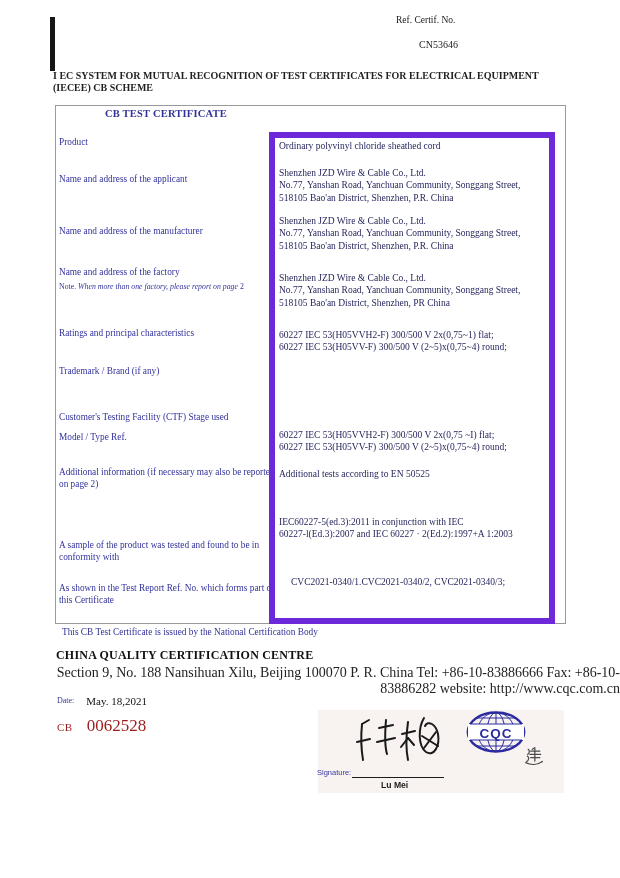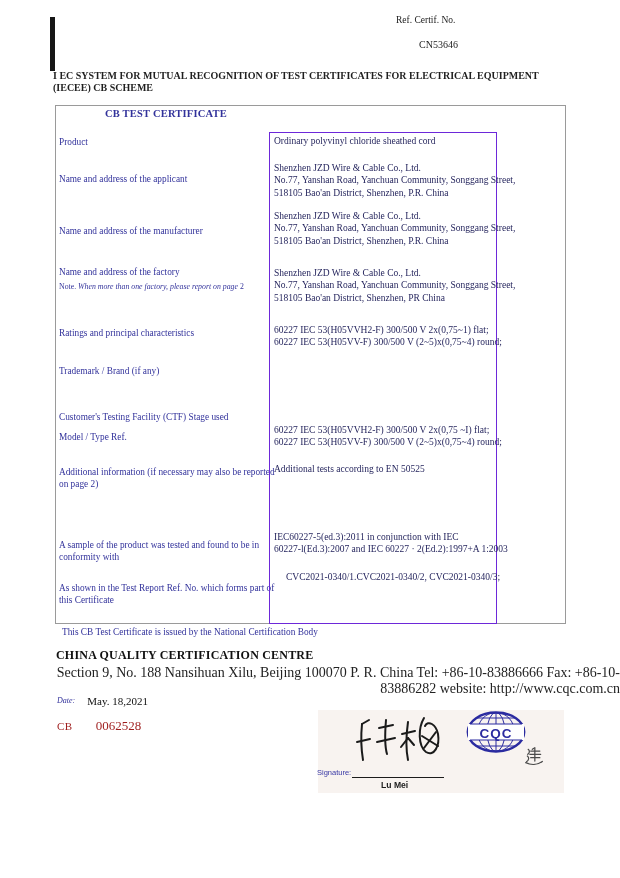--- a/index.html
+++ b/index.html
@@ -32,55 +32,55 @@
   
   .cert-box {
     position:absolute; left:55px; top:105px; width:511px; height:519px;
     border:1px solid #9a9a9a;
   }
   .cert-title {
     position:absolute; left:3px; top:2px;
     font-size:10.5px; font-weight:bold; color:#32329b; letter-spacing:.2px;margin-left:46px;
   }
   .value-box {
-    position:absolute; left:213px; top:26px; width:228px; height:492px;
-    border:1px solid #6d28d9;
+    position:absolute; left:213px; top:26px; width:286px; height:492px;
+    border:6px solid #6d28d9;
   }
 
   .field-label {
     position:absolute; left:3px; width:218px;
     font-size:9.3px; line-height:11.5px; color:#32329b;
   }
   .field-note { font-size:7.8px; color:#32329b; margin-top:2px; }
   .field-note .it { font-style:italic; }
 
   .fl0{top:31px} .fl1{top:68px} .fl2{top:120px} .fl3{top:161px}
   .fl4{top:222px} .fl5{top:260px} .fl6{top:306px} .fl7{top:326px}
   .fl8{top:361px} .fl9{top:434px} .fl10{top:477px}
 
   .value {
     position:absolute; left:4px; width:278px;
     font-size:9.5px; line-height:12.4px; color:#26265e;
   }
   .vl0{top:2px} .vl1{top:29px} .vl2{top:77px} .vl3{top:134px}
-  .vl4{top:191px} .vl7{top:291px} .vl8{top:330px} .vl9{top:398px}
+  .vl4{top:191px} .vl7{top:291px} .vl8{top:330px} .vl9{top:378px}
   .vl10{top:438px; padding-left:12px}
 
   
   .issued-note { position:absolute; left:62px; top:627px; font-size:9.3px; color:#32329b; }
   .ncb-name    { position:absolute; left:56px; top:648px; font-size:12px; font-weight:bold; color:#111111; letter-spacing:.2px; }
   .ncb-address { position:absolute; left:56px; top:665px; font-size:14px; color:#222222;text-align:right; }
 
   .date-row   { position:absolute; left:57px; top:691px; }
-  .date-label { font-size:8px; color:#32329b; margin-right:12px; vertical-align:2px;font-style:italic; }
+  .date-label { font-size:8px; color:#32329b; margin-right:12px; vertical-align:2px; }
   .date-value { font-size:11px; color:#111111; }
 
   .cb-row    { position:absolute; left:57px; top:716px; color:#9e1c1c; }
   .cb-prefix { font-size:11px; letter-spacing:.5px; }
-  .cb-number { font-size:13px; margin-left:23px; }
+  .cb-number { font-size:17px; margin-left:14px; }
 
   .stamp-tint {
     position:absolute; left:318px; top:710px; width:246px; height:83px;
     background:#f3eae3; opacity:.55;
   }
   .sig-script { position:absolute; left:352px; top:712px; }
   .sig-label  { position:absolute; left:317px; top:768px; font-size:7.5px; color:#3939a6;
                 font-family:"Liberation Sans","DejaVu Sans",sans-serif; }
   .sig-line   { position:absolute; left:352px; top:777px; width:92px; height:1.2px; background:#1c1c1c; }
   .sig-name   { position:absolute; left:381px; top:780px; font-size:8.6px; font-weight:bold; color:#1c1c1c;

